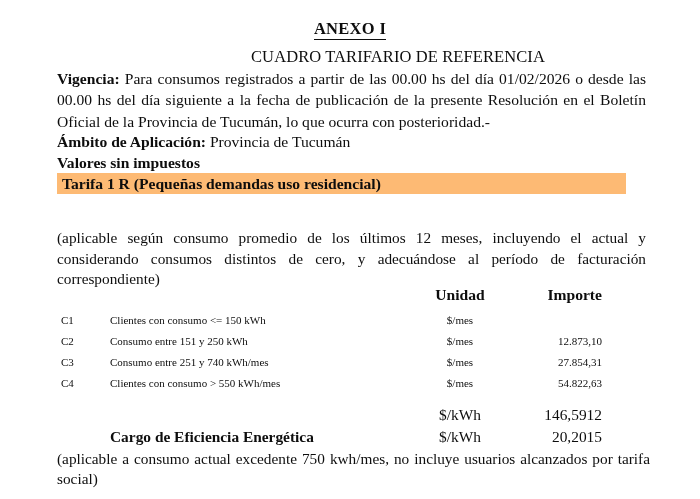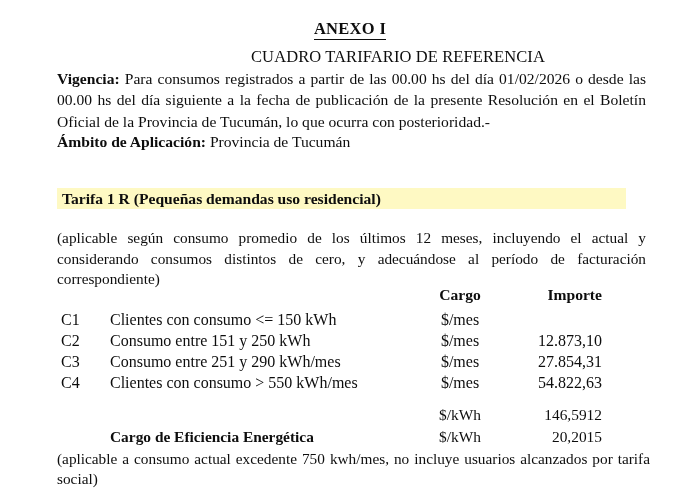--- a/index.html
+++ b/index.html
@@ -85,24 +85,24 @@
     width: 600px;
     font-size: 15.6px;
     line-height: 21px;
     font-weight: bold;
   }
 
   
   .banner {
     position: absolute;
     left: 57px;
-    top: 188px;
+    top: 173px;
     width: 569px;
     height: 21px;
-    background: #fef9c3;
+    background: #fdba74;
   }
   .banner-text {
     position: absolute;
     left: 5px;
     top: 1px;
     font-size: 15.6px;
     font-weight: bold;
     line-height: 20px;
     white-space: nowrap;
   }
@@ -161,21 +161,21 @@
     left: 482px;
     width: 120px;
     text-align: right;
   }
 
   .row {
     position: absolute;
     left: 0;
     width: 700px;
     height: 20px;
-    font-size: 16px;
+    font-size: 11px;
     line-height: 20px;
   }
   .cell-code {
     position: absolute;
     left: 61px;
     width: 40px;
     text-align: left;
     white-space: nowrap;
   }
   .cell-desc {
@@ -226,49 +226,50 @@
   <div class="doc-subtitle">CUADRO TARIFARIO DE REFERENCIA</div>
 
   <div class="intro">
     <span class="lbl">Vigencia:</span><span> Para consumos registrados a partir de las 00.00 hs del día 01/02/2026 o desde las 00.00 hs del día siguiente a la fecha de publicación de la presente Resolución en el Boletín Oficial de la Provincia de Tucumán, lo que ocurra con posterioridad.-</span>
   </div>
 
   <div class="applic">
     <span class="lbl">Ámbito de Aplicación:</span><span> Provincia de Tucumán</span>
   </div>
 
+  <div class="novalues">Valores sin impuestos</div>
 
   <div class="banner">
     <div class="banner-text">Tarifa 1 R (Pequeñas demandas uso residencial)</div>
   </div>
 
 
   <div class="note-a">(aplicable según consumo promedio de los últimos 12 meses, incluyendo el actual y considerando consumos distintos de cero, y adecuándose al período de facturación correspondiente)</div>
 
   <div class="tbl-head">
-    <div class="th-unidad">Cargo</div>
+    <div class="th-unidad">Unidad</div>
     <div class="th-importe">Importe</div>
   </div>
 
   <div class="row" style="top:310px;">
     <div class="cell-code">C1</div>
     <div class="cell-desc">Clientes con consumo &lt;= 150 kWh</div>
     <div class="cell-unit">$/mes</div>
   </div>
 
   <div class="row" style="top:331px;">
     <div class="cell-code">C2</div>
     <div class="cell-desc">Consumo entre 151 y 250 kWh</div>
     <div class="cell-unit">$/mes</div>
     <div class="cell-amount">12.873,10</div>
   </div>
 
   <div class="row" style="top:352px;">
     <div class="cell-code">C3</div>
-    <div class="cell-desc">Consumo entre 251 y 290 kWh/mes</div>
+    <div class="cell-desc">Consumo entre 251 y 740 kWh/mes</div>
     <div class="cell-unit">$/mes</div>
     <div class="cell-amount">27.854,31</div>
   </div>
 
   <div class="row" style="top:373px;">
     <div class="cell-code">C4</div>
     <div class="cell-desc">Clientes con consumo &gt; 550 kWh/mes</div>
     <div class="cell-unit">$/mes</div>
     <div class="cell-amount">54.822,63</div>
   </div>

